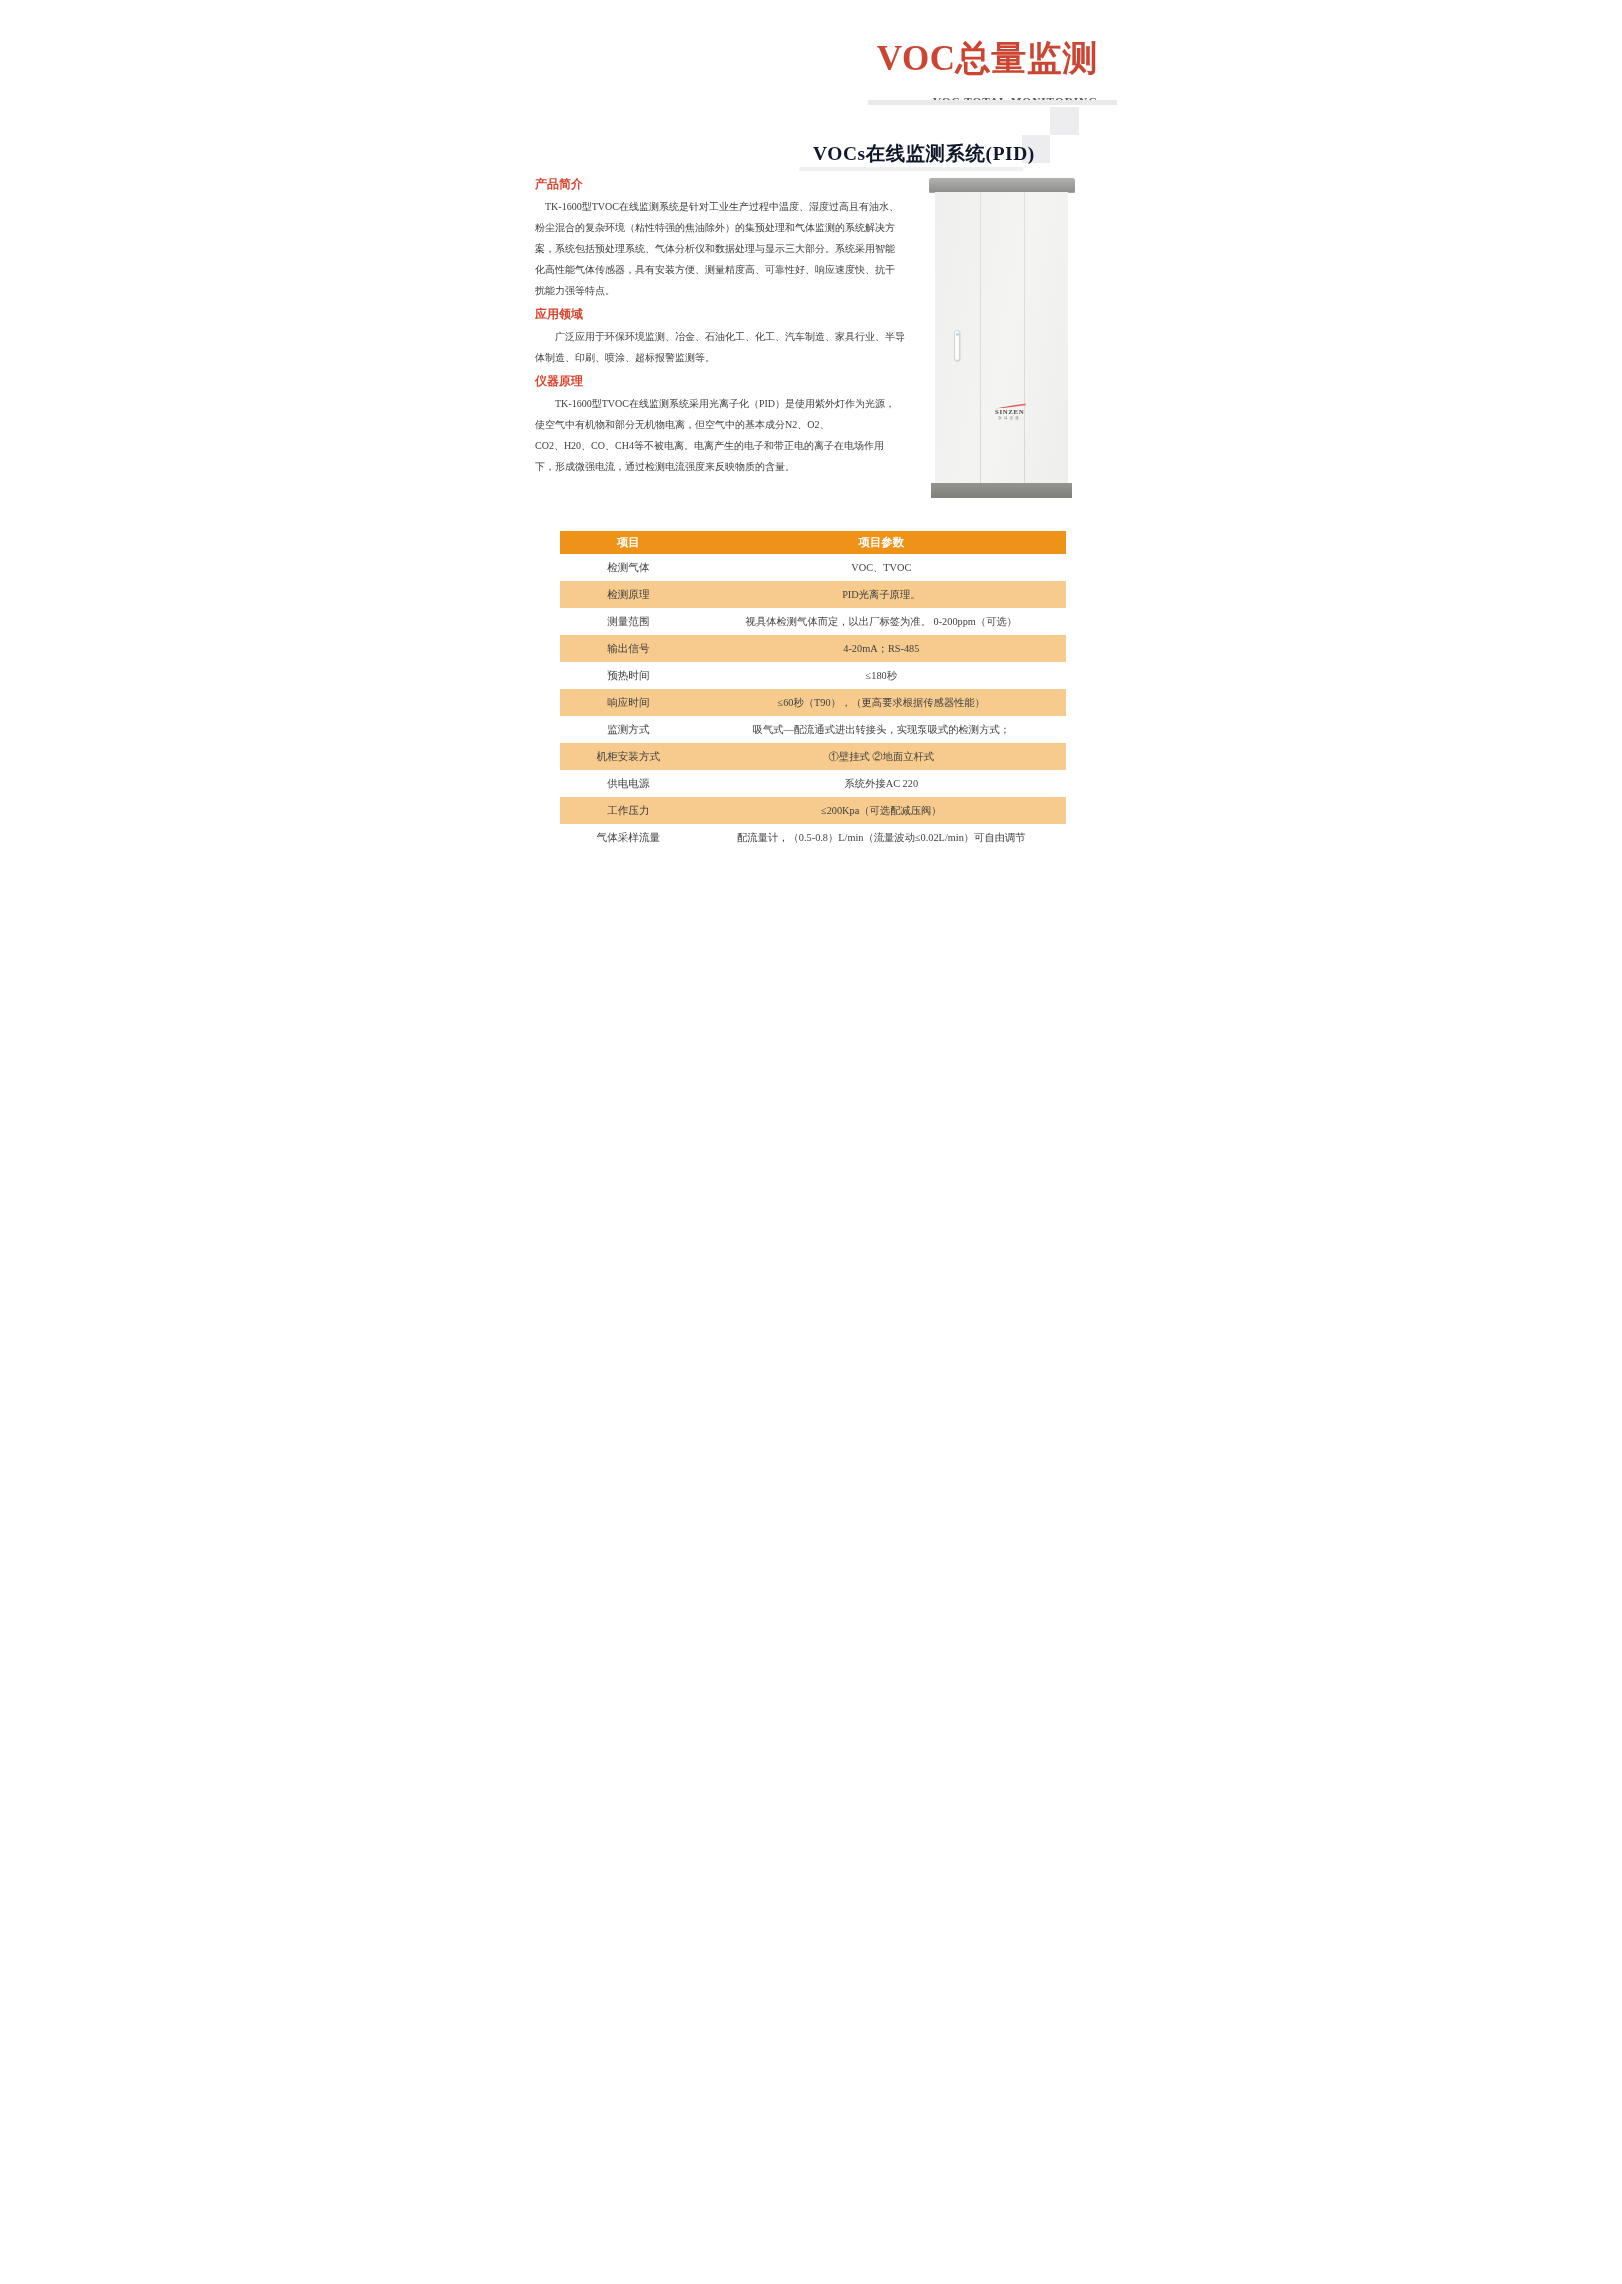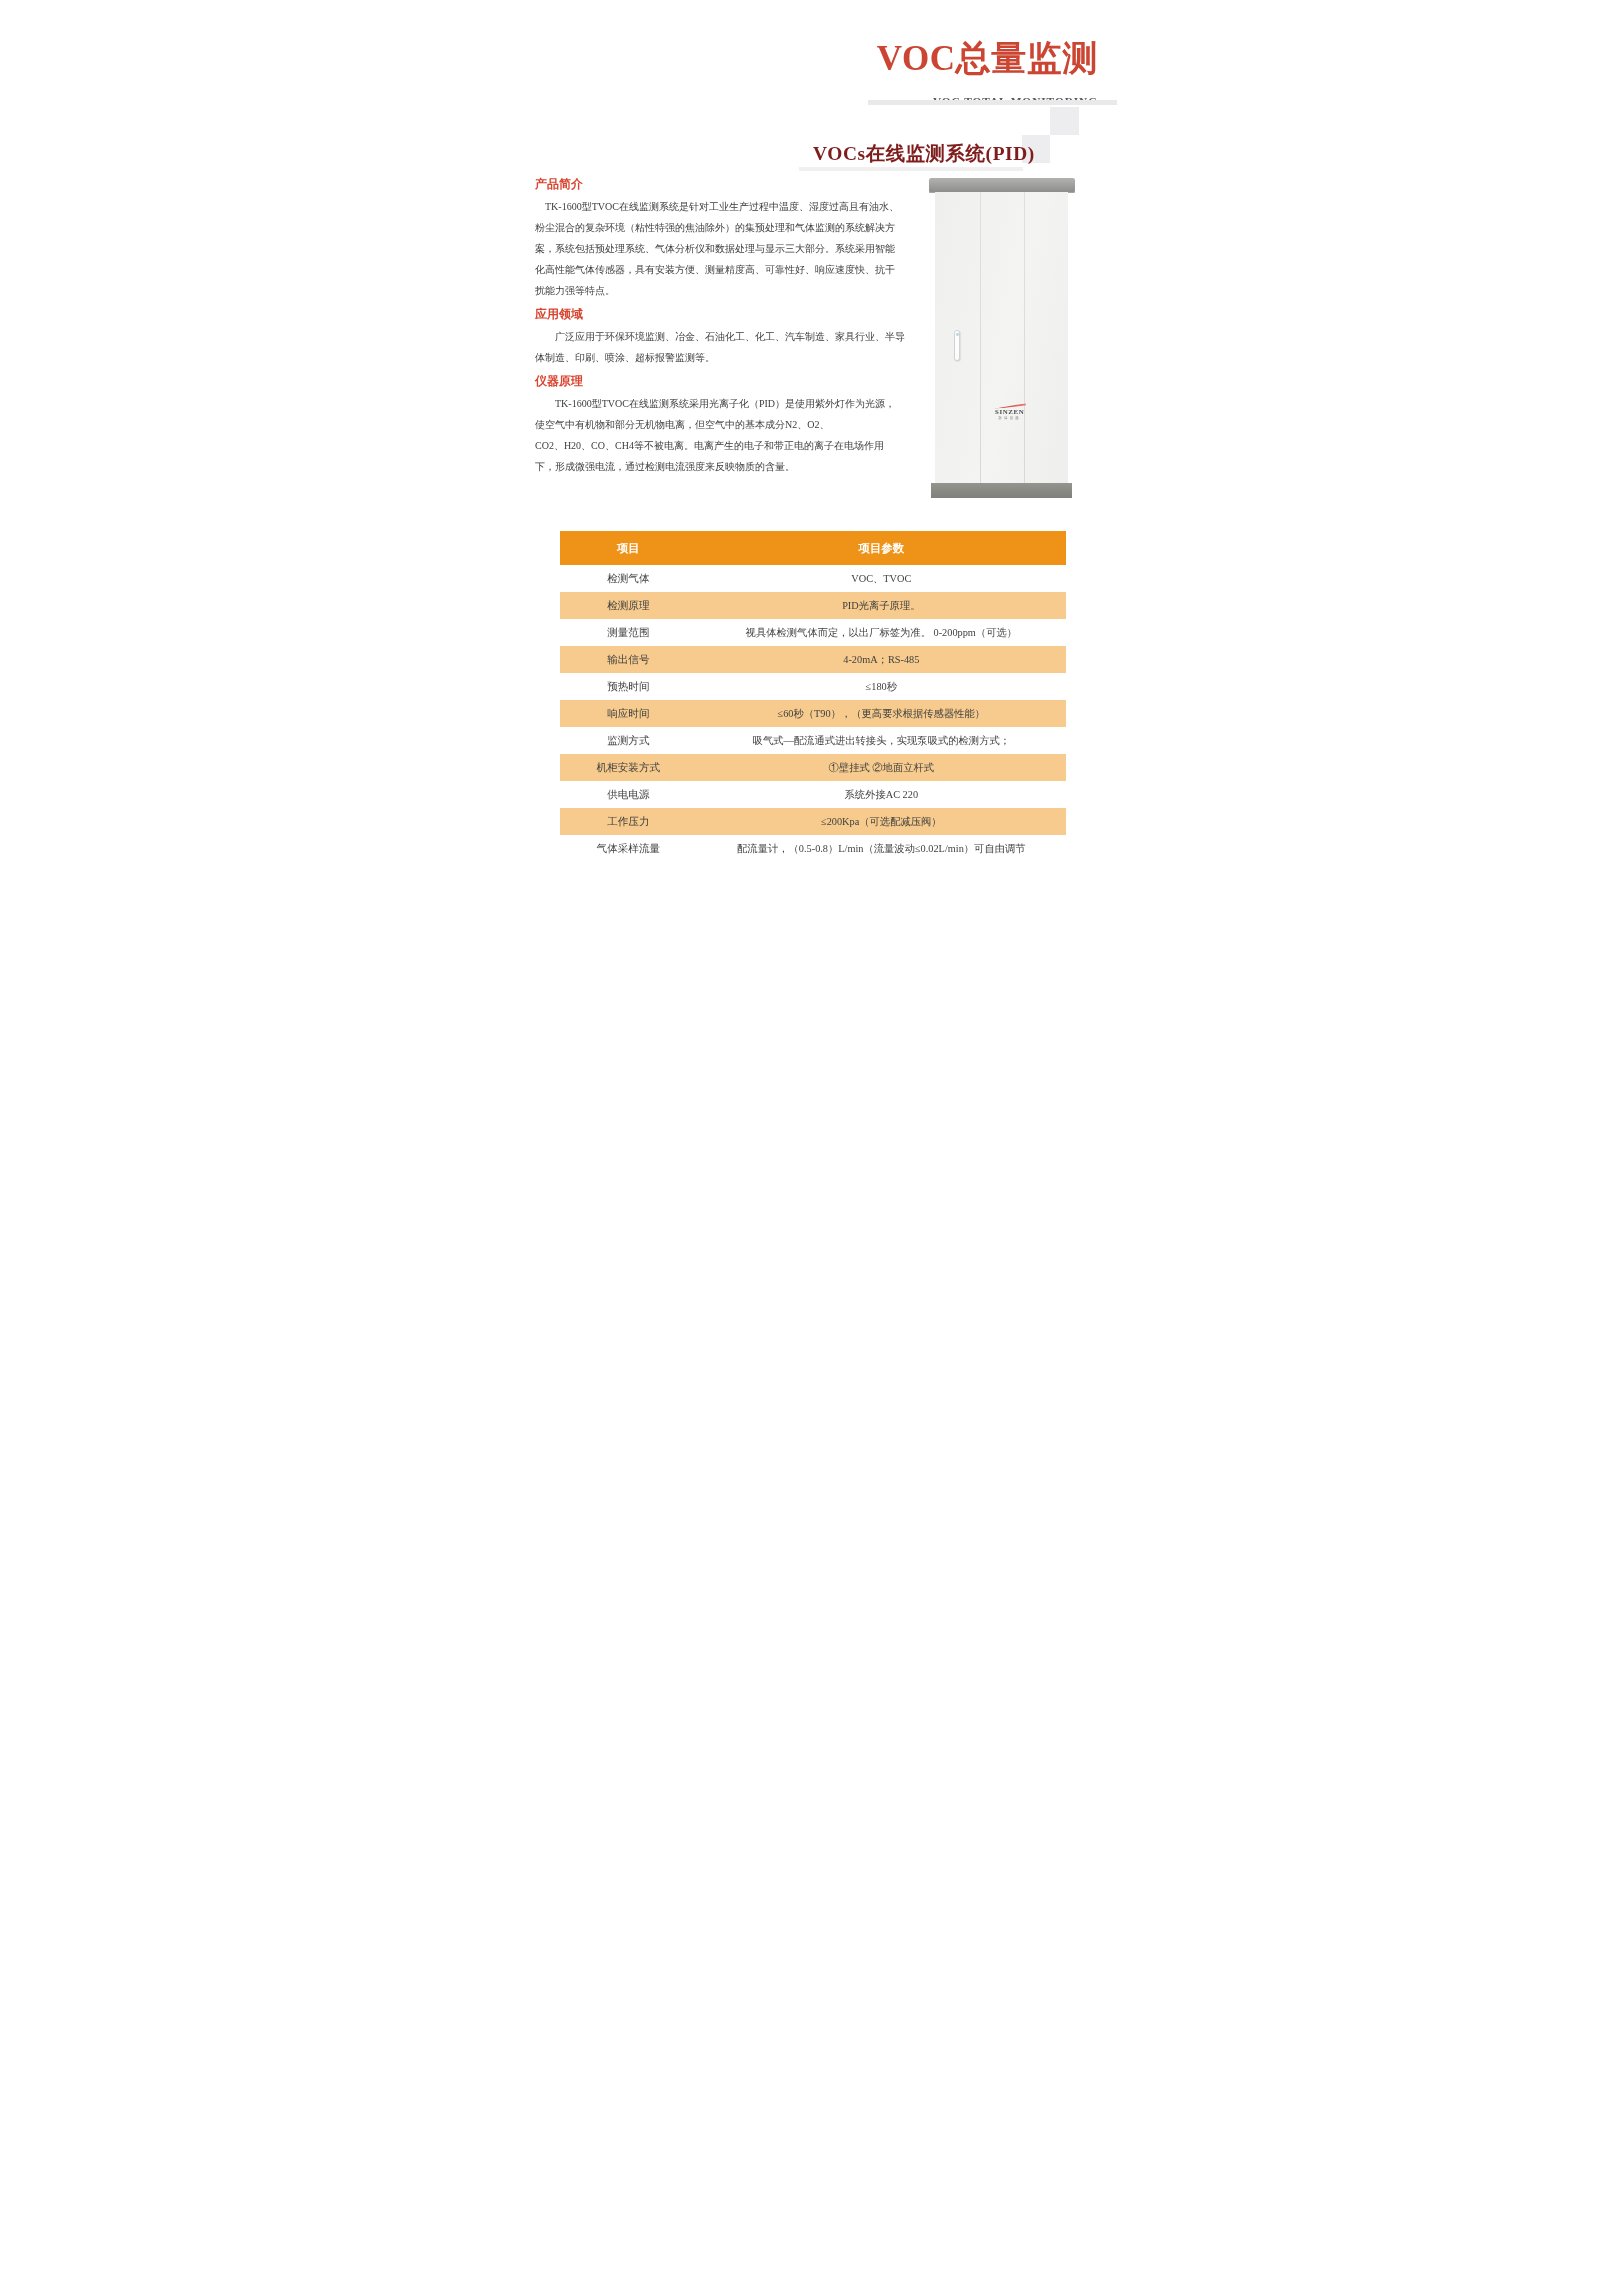--- a/index.html
+++ b/index.html
@@ -14,21 +14,21 @@
   
   .masthead{position:absolute;top:41px;right:26px;text-align:right;}
   .main-title{font-size:35px;font-weight:bold;color:var(--accent_red);letter-spacing:0.6px;line-height:1.05;}
   .main-subtitle{font-size:11.4px;font-weight:bold;color:#56575a;letter-spacing:0.9px;margin-top:17px;}
   .title-bar{position:absolute;left:370px;top:100px;width:249px;height:5.1px;background:var(--gray_bar);}
   .deco-square{position:absolute;background:#ededef;}
   .sq1{left:552px;top:107px;width:28.6px;height:28px;}
   .sq2{left:524px;top:135px;width:28px;height:28px;}
 
   
-  .section-title{position:absolute;left:315px;top:140px;font-size:19.4px;font-weight:bold;color:#7f1d1d;letter-spacing:0.6px;}
+  .section-title{position:absolute;left:315px;top:140px;font-size:19.4px;font-weight:bold;color:#0f172a;letter-spacing:0.6px;}
   .section-underline{position:absolute;left:301px;top:167px;width:224px;height:4px;background:#f0f0f1;}
 
   
   .content-left{position:absolute;left:37px;top:171px;width:396px;}
   .sec-heading{font-size:12px;font-weight:bold;color:var(--heading_red);margin:4.6px 0 3.4px 0;}
   .sec-body{font-size:10px;line-height:21px;color:var(--text);white-space:pre-line;text-align:justify;}
 
   
   .cabinet{position:absolute;left:431px;top:178px;width:146px;height:320px;}
   .cab-cap{position:absolute;top:0;left:0;right:0;height:13.7px;border-radius:2.3px 2.3px 1.1px 1.1px;
@@ -43,21 +43,21 @@
   .cab-logo{position:absolute;left:55px;top:212px;width:40px;text-align:center;}
   .cab-swoosh{width:32px;height:4px;margin:0 auto 0.6px auto;background:linear-gradient(to right,#d02c2c,#e87a6d);
     clip-path:polygon(0 100%,100% 0,100% 55%,6% 100%);transform:rotate(-3deg);}
   .cab-brand{font-size:6.9px;font-weight:bold;color:#4b4b4d;letter-spacing:0.6px;line-height:7.4px;}
   .cab-brand-cn{font-size:3.4px;color:#6b6b6d;letter-spacing:2.3px;line-height:5.1px;}
   .cab-base{position:absolute;bottom:0;left:1.7px;right:2.9px;height:15.4px;
     background:linear-gradient(#95958f,#7f7f7b);}
 
   
   .spec-table{position:absolute;left:62px;top:531px;width:506px;}
-  .spec-header{display:flex;height:34px;background:var(--orange);color:#ffffff;font-weight:bold;font-size:11.4px;}
+  .spec-header{display:flex;height:23px;background:var(--orange);color:#ffffff;font-weight:bold;font-size:11.4px;}
   .spec-header .c1,.spec-row .c1{width:27%;display:flex;align-items:center;justify-content:center;text-align:center;}
   .spec-header .c2,.spec-row .c2{width:73%;display:flex;align-items:center;justify-content:center;text-align:center;}
   .spec-row{display:flex;height:27px;font-size:10.3px;color:#3f3f3f;background:#ffffff;justify-content:flex-end;}
   .spec-row:nth-child(even){background:var(--light_orange);}
   .spec-row .c1{font-size:10.6px;}
 </style>
 </head>
 <body>
 
 <div class="page">

